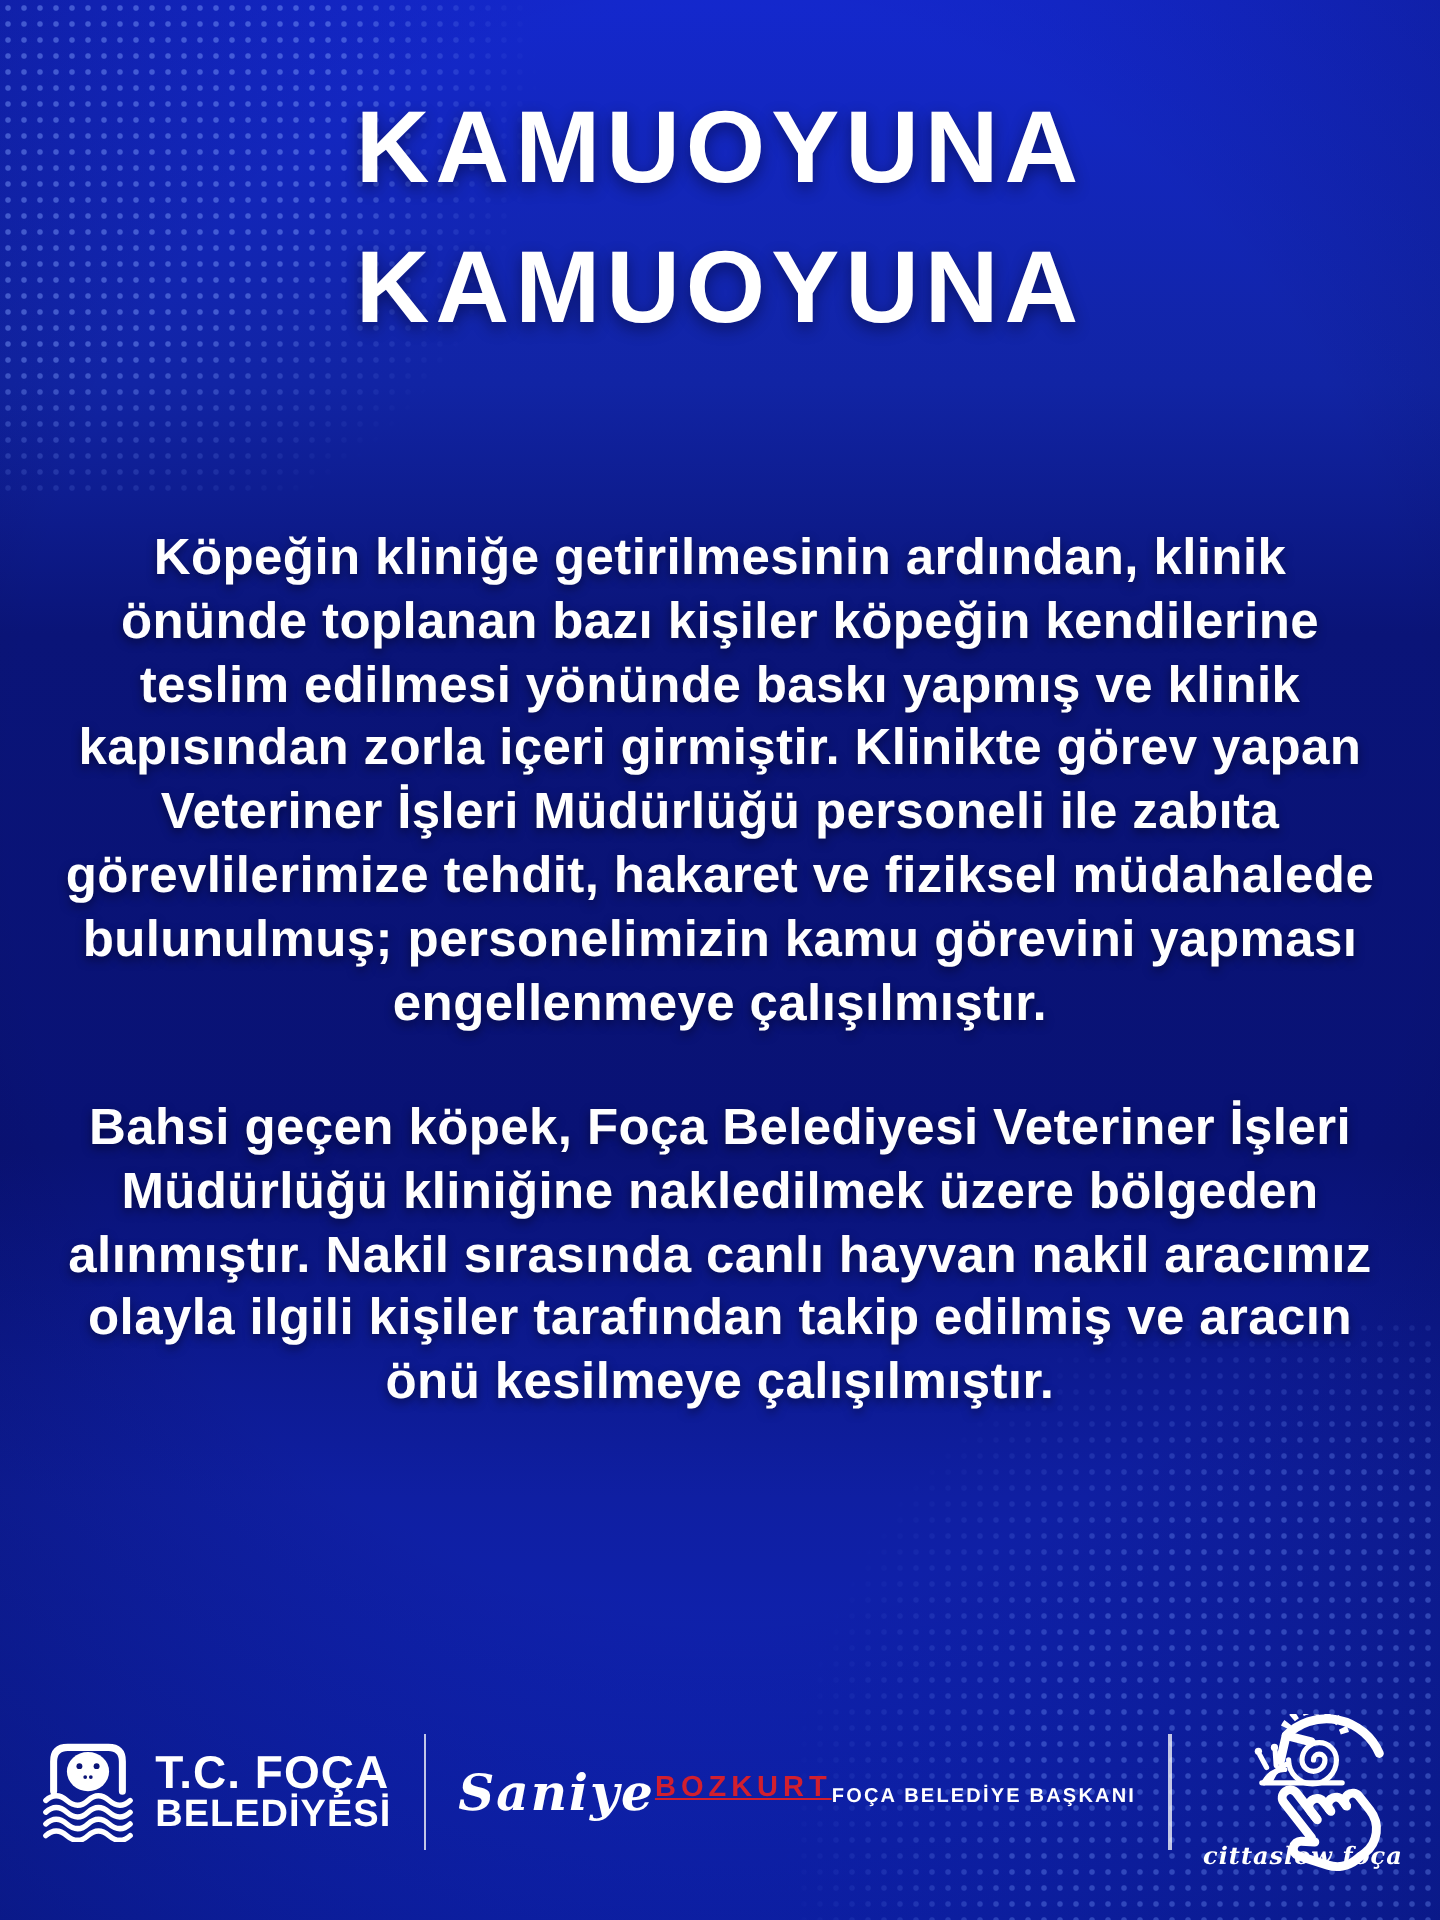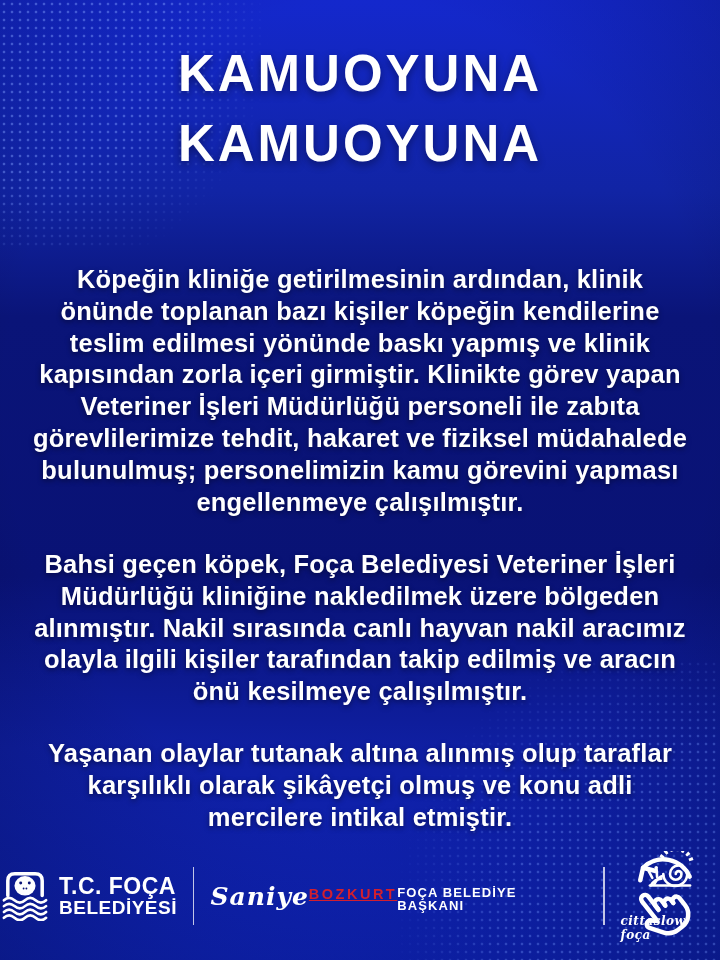--- a/index.html
+++ b/index.html
@@ -76,21 +76,21 @@
     font-family:"DejaVu Serif",serif;
     font-style:italic;font-weight:700;
     font-size:25px;letter-spacing:1px;
   }
   .mayor-last{
     margin-top:-4px;
     font-size:14.5px;font-weight:800;letter-spacing:2.5px;text-decoration:underline;
   }
   .mayor-title{
     margin-top:5px;
-    font-size:13px;font-weight:700;letter-spacing:1.1px;
+    font-size:10px;font-weight:700;letter-spacing:1.1px;
   }
   .citta{display:flex;flex-direction:column;align-items:center;}
   .citta-label{
     margin-top:15px;
     font-family:"DejaVu Serif",serif;
     font-style:italic;font-weight:700;
     font-size:12px;letter-spacing:.5px;
   }
   .swipe{
     position:absolute;
@@ -105,21 +105,20 @@
 
   <div class="dots dots-tl"></div>
   <div class="dots dots-br"></div>
 
   <h1 class="title"><span>KAMUOYUNA</span><br>
     <span>KAMUOYUNA</span></h1>
 
   <div class="body-copy">
     <p>Köpeğin kliniğe getirilmesinin ardından, klinik önünde toplanan bazı kişiler köpeğin kendilerine teslim edilmesi yönünde baskı yapmış ve klinik kapısından zorla içeri girmiştir. Klinikte görev yapan Veteriner İşleri Müdürlüğü personeli ile zabıta görevlilerimize tehdit, hakaret ve fiziksel müdahalede bulunulmuş; personelimizin kamu görevini yapması engellenmeye çalışılmıştır.</p>
     <p>Bahsi geçen köpek, Foça Belediyesi Veteriner İşleri Müdürlüğü kliniğine nakledilmek üzere bölgeden alınmıştır. Nakil sırasında canlı hayvan nakil aracımız olayla ilgili kişiler tarafından takip edilmiş ve aracın önü kesilmeye çalışılmıştır.</p>
-    <p>Yaşanan olaylar tutanak altına alınmış olup taraflar karşılıklı olarak şikâyetçi olmuş ve konu adli mercilere intikal etmiştir.</p>
   </div>
 
   <div class="footer">
 
     <div class="logo-block">
       <span>
         <svg width="50" height="54" viewBox="0 0 64 68" aria-hidden="true">
           <path d="M10 36 V17 q0 -9 9 -9 h26 q9 0 9 9 v19" fill="none" stroke="#fff" stroke-width="4.5" stroke-linecap="round"></path>
           <ellipse cx="32" cy="23.5" rx="13.5" ry="12.5" fill="#fff"></ellipse>
           <circle cx="26.5" cy="20" r="1.9" fill="#0a1377"></circle>

